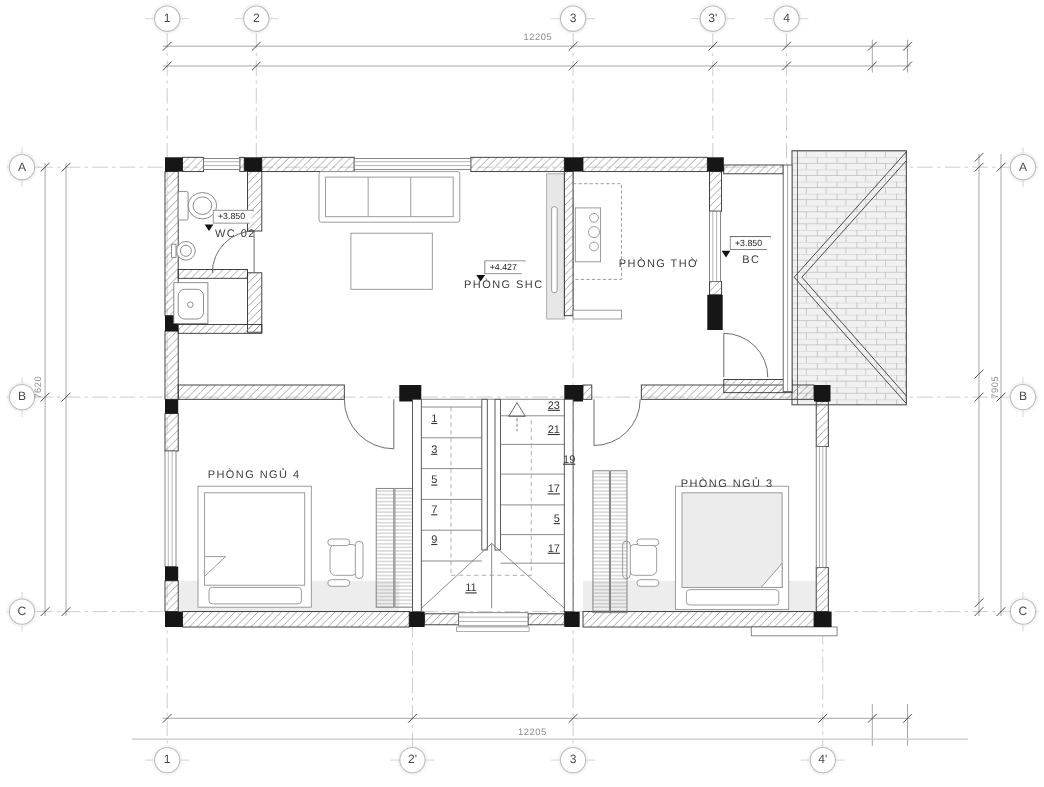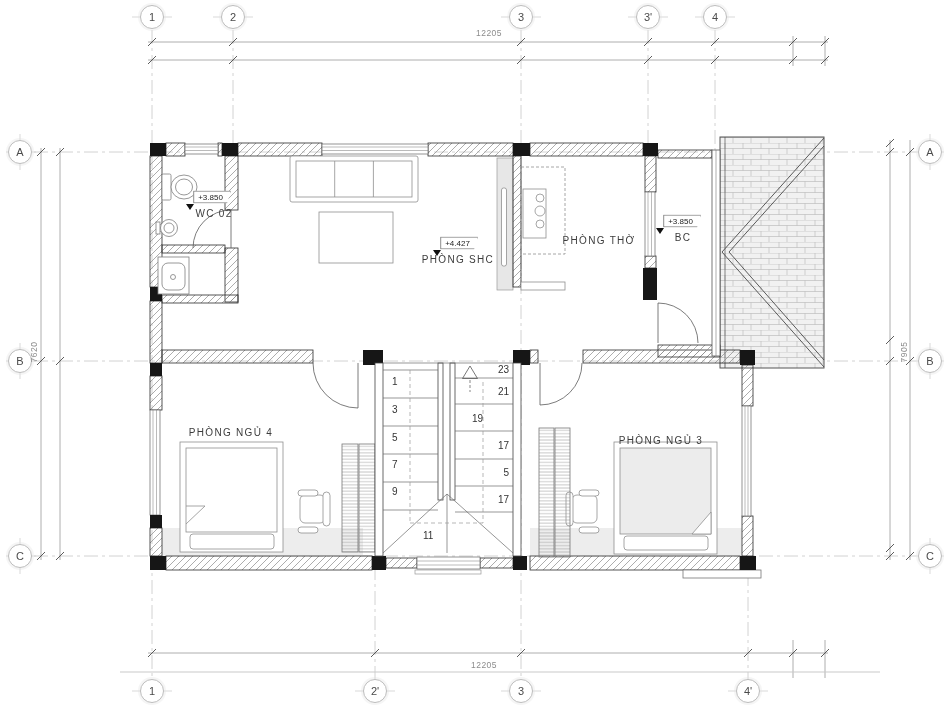--- a/index.html
+++ b/index.html
@@ -9,21 +9,21 @@
   .bubble{position:absolute;width:22px;height:22px;border:1px solid #bdbdbd;border-radius:50%;
           background:#fff;color:#4a4a4a;font-size:11px;line-height:22px;text-align:center;
           transform:translate(-50%,-50%);box-shadow:0 0 0 2px rgba(225,225,225,.35);}
   .room-label{position:absolute;transform:translate(-50%,-50%);font-size:10px;letter-spacing:1.3px;
           color:#3c3c3c;white-space:nowrap;margin-top:32px;}
   .flag{position:absolute;transform:translate(-50%,-50%);font-size:8px;color:#1c1c1c;background:#fff;
           border:1px solid #6f6f6f;padding:1px 7px 1px 4px;white-space:nowrap;
           clip-path:polygon(0 0,100% 0,90% 100%,0 100%);}
   .flag-tick{position:absolute;width:0;height:0;border-left:4px solid transparent;
           border-right:4px solid transparent;border-top:6px solid #111;transform:translate(-50%,0);}
-  .stair-num{position:absolute;font-size:10px;color:#333;transform:translate(0,-50%);}
+  .stair-num{position:absolute;font-size:10px;color:#333;transform:translate(0,-50%);text-decoration:underline;}
   .stair-num.right{width:22px;text-align:right;}
   .dim{position:absolute;transform:translate(-50%,-50%);font-size:8.5px;color:#8c8c8c;
           letter-spacing:.5px;white-space:nowrap;}
   .dim.vert{transform:translate(-50%,-50%) rotate(-90deg);}
   .watermark{position:absolute;left:447px;top:353px;transform:translate(-50%,-50%);
           font-family:"DejaVu Serif",serif;font-weight:bold;font-size:27px;letter-spacing:3px;
           color:#9e9e9e;opacity:.55;white-space:nowrap;}
 </style>
 </head>
 <body>
@@ -294,19 +294,19 @@
   <div class="room-label" style="left:231px;top:400px">PHÒNG NGỦ 4</div>
   <div class="room-label" style="left:661px;top:408px">PHÒNG NGỦ 3</div>
 
   <div class="stair-num" style="left:392px;top:381px">1</div>
   <div class="stair-num" style="left:392px;top:409px">3</div>
   <div class="stair-num" style="left:392px;top:437px">5</div>
   <div class="stair-num" style="left:392px;top:464px">7</div>
   <div class="stair-num" style="left:392px;top:491px">9</div>
   <div class="stair-num right" style="left:487px;top:369px">23</div>
   <div class="stair-num right" style="left:487px;top:391px">21</div>
-  <div class="stair-num right" style="left:461px;top:418px">19</div>
+  <div class="stair-num right" style="left:501px;top:418px">19</div>
   <div class="stair-num right" style="left:487px;top:445px">17</div>
   <div class="stair-num right" style="left:487px;top:472px">5</div>
   <div class="stair-num right" style="left:487px;top:499px">17</div>
   <div class="stair-num" style="left:423px;top:535px">11</div>
 
 </div>
 
 </body></html>

